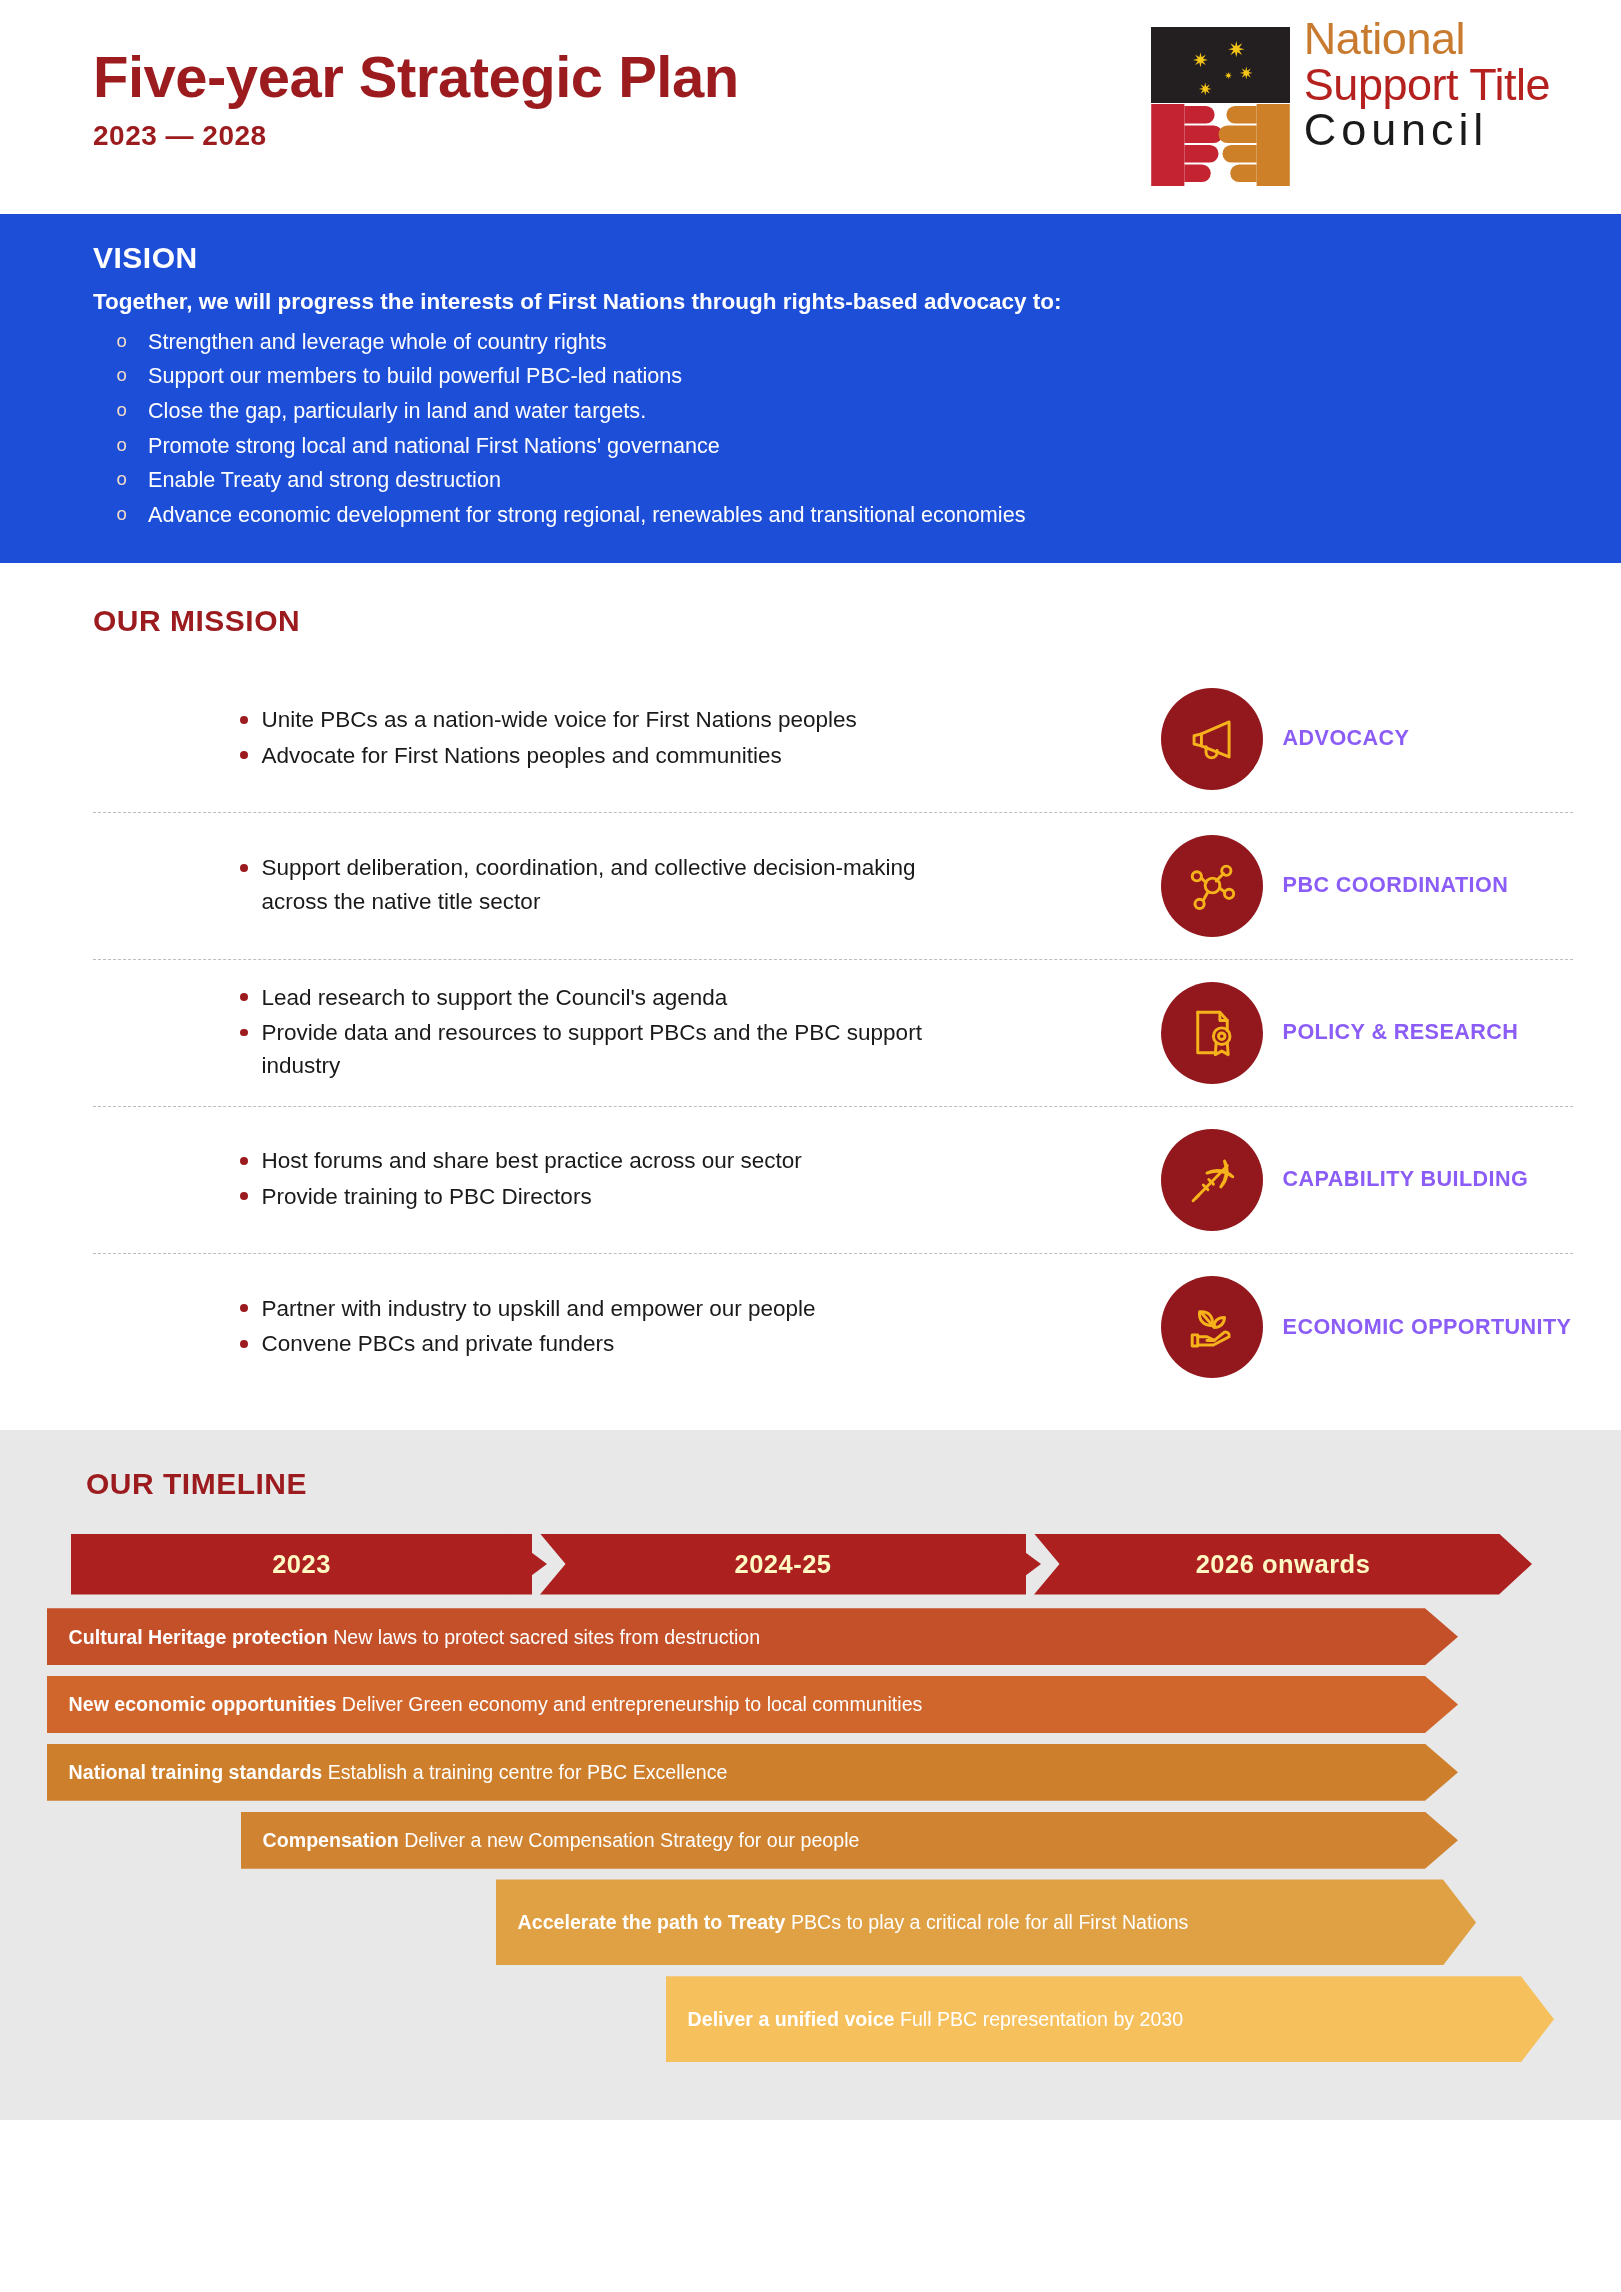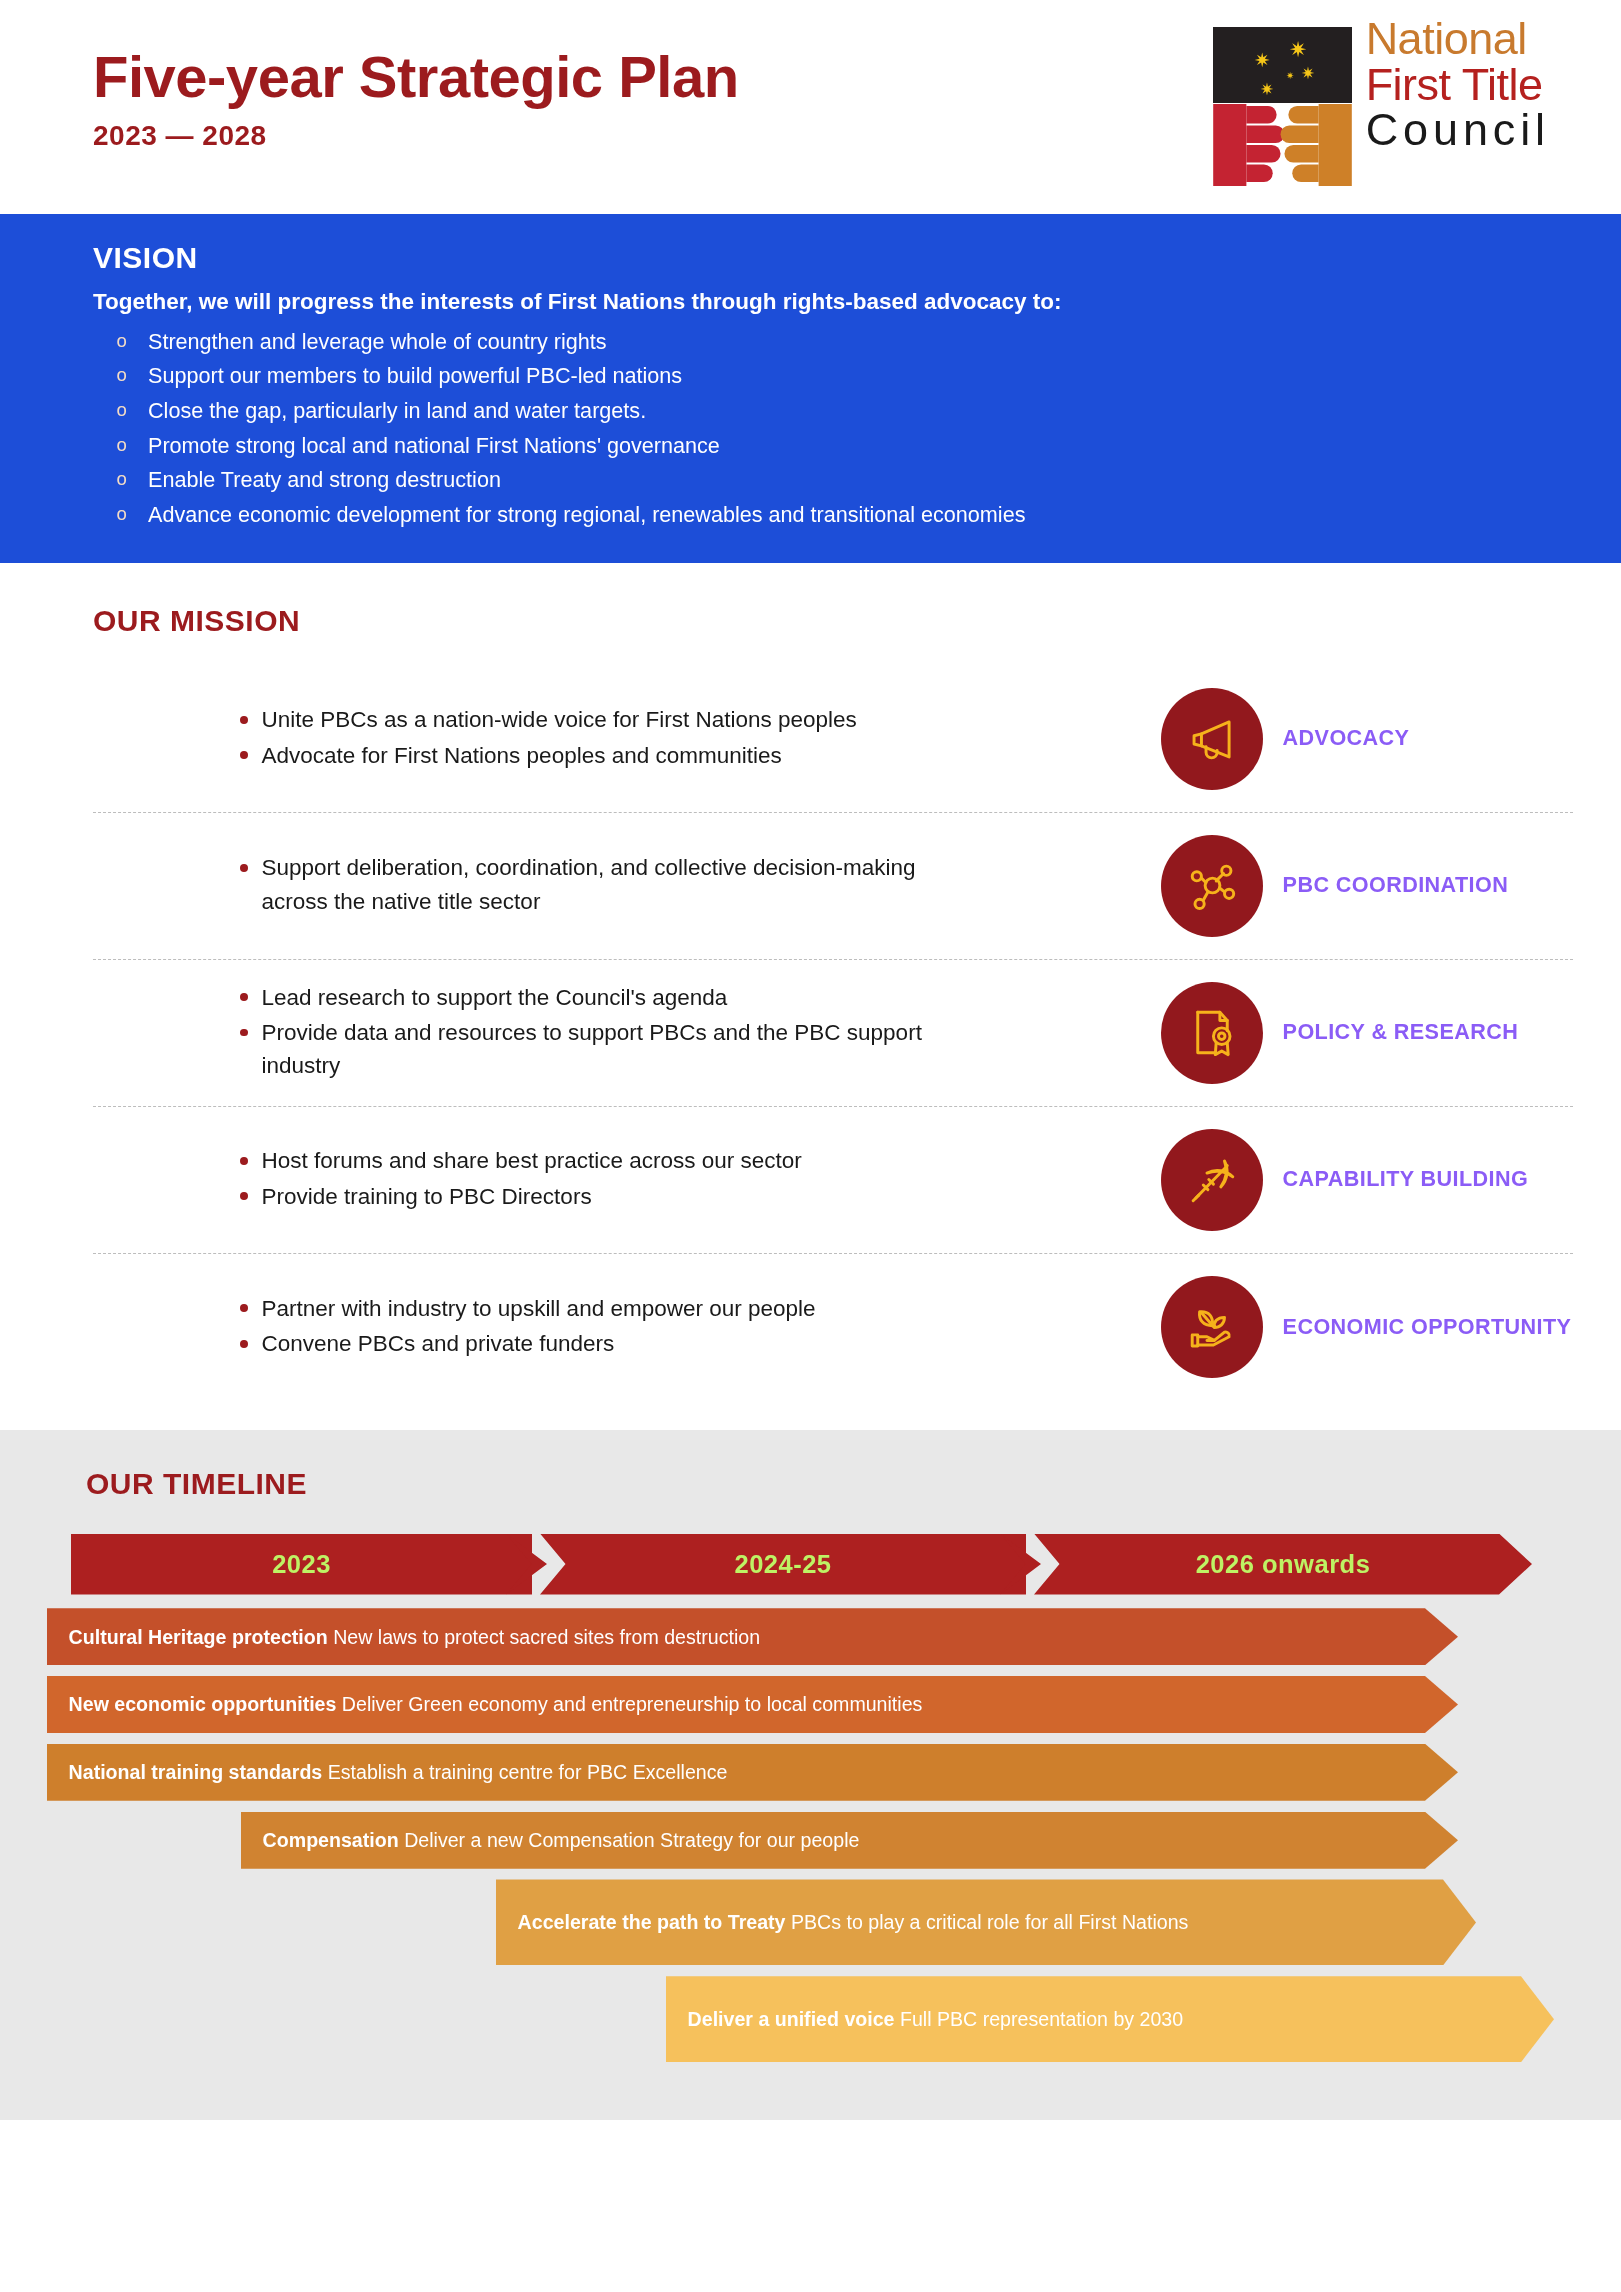--- a/index.html
+++ b/index.html
@@ -164,21 +164,21 @@
     width:1460px;
   }
   .tl-seg {
     position:absolute;
     top:0;
     height:61px;
     background:#AD2020;
     display:flex;
     align-items:center;
     justify-content:center;
-    color:#bef264;
+    color:#fef9c3;
     font-size:25.5px;
     font-weight:bold;
     letter-spacing:0.5px;
   }
   .tl-seg.s1 { left:0;    width:461px;
     clip-path:polygon(0 0, 100% 0, 100% 100%, 0 100%); }
   .tl-seg.s2 { left:469px; width:486px;
     clip-path:polygon(0 0, 100% 0, 100% 100%, 0 100%, 25.5px 50%); }
   .tl-seg.s3 { left:963px; width:498px;
     clip-path:polygon(0 0, calc(100% - 33px) 0, 100% 50%, calc(100% - 33px) 100%, 0 100%, 25.5px 50%); }
@@ -233,21 +233,21 @@
           <path d="M108 0 H142 V84 H108 Z" fill="#CE8028"></path>
           <path d="M108 2 h-22 a9 9 0 0 0 0 18 h22 Z" fill="#CE8028"></path>
           <path d="M108 22 h-30 a9 9 0 0 0 0 18 h30 Z" fill="#CE8028"></path>
           <path d="M108 42 h-26 a9 9 0 0 0 0 18 h26 Z" fill="#CE8028"></path>
           <path d="M108 62 h-18 a9 9 0 0 0 0 18 h18 Z" fill="#CE8028"></path>
         </svg>
       </div>
     </div>
     <div class="logo-text">
       <div class="logo-l1">National</div>
-      <div class="logo-l2">First Title</div>
+      <div class="logo-l2">Support Title</div>
       <div class="logo-l3">Council</div>
     </div>
   </div>
 </div>
 
 <div class="vision">
   <h2>VISION</h2>
   <div class="vision-lead">Together, we will progress the interests of First Nations through rights-based advocacy to:</div>
   <ul id="vision-list">
       <li><span class="marker">o</span><span>Strengthen and leverage whole of country rights</span></li>

